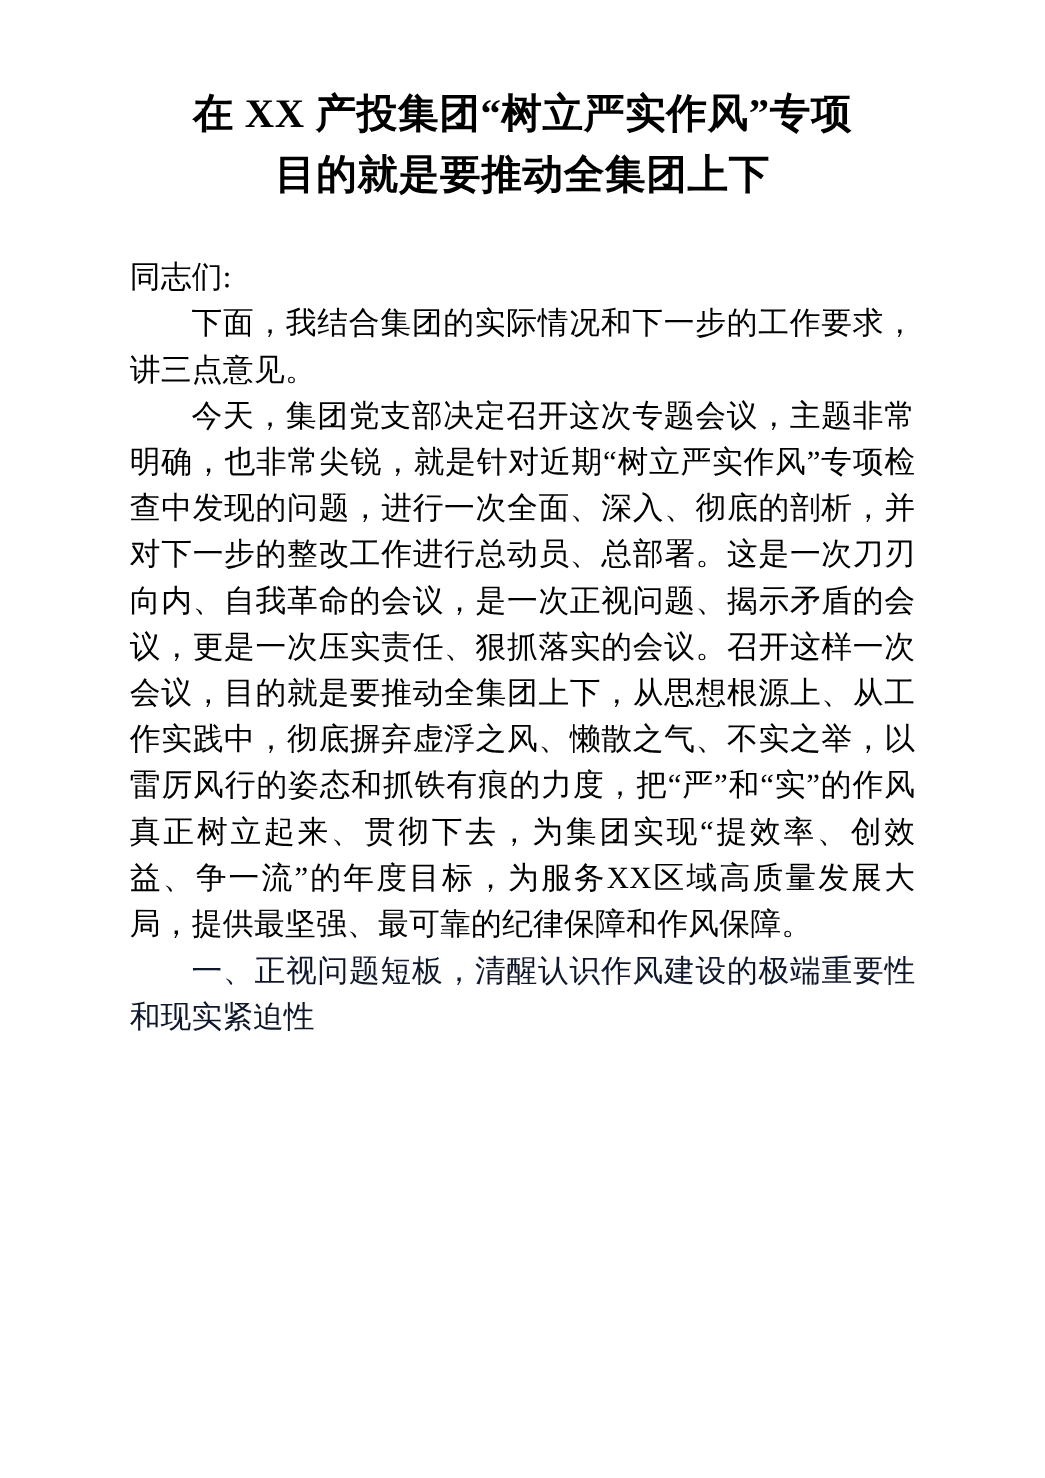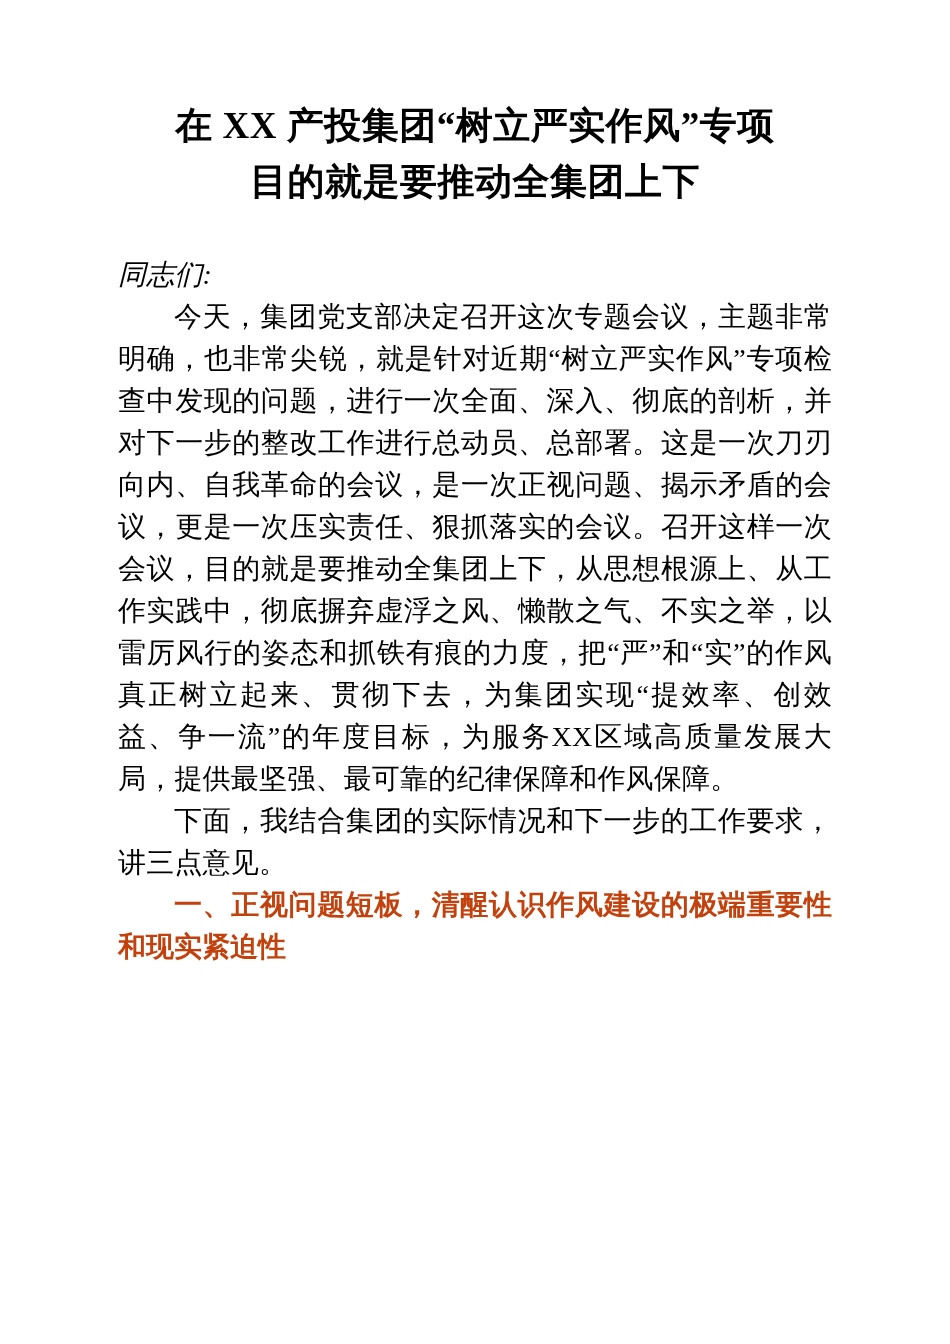--- a/index.html
+++ b/index.html
@@ -22,21 +22,21 @@
     width: 950px;
     height: 1344px;
     background: #ffffff;
     box-sizing: border-box;
     padding: 0 118px;
   }
 
   
   .doc-title {
     margin: 0;
-    padding-top: 98px;
+    padding-top: 76px;
     width: 714px;
     text-align: center;
     font-family: "Liberation Serif", "DejaVu Serif", serif;
     font-weight: bold;
     font-size: 37px;
     line-height: 56px;
     letter-spacing: 0.5px;
     color: #000000;
   }
 
@@ -57,56 +57,55 @@
     font-size: 28px;
     line-height: 42px;
     text-align: justify;
     text-justify: inter-ideograph;
     letter-spacing: 0.2px;
     color: #000000;
   }
 
   p.salutation {
     text-indent: 0;
-    font-style: italic;
   }
 
   p.indent {
     text-indent: 2em;
   }
 
   
   p.section-heading {
     margin: 0;
     font-family: "Liberation Sans", "DejaVu Sans", sans-serif;
-    font-weight: bold;
+    font-weight: normal;
     font-size: 28px;
     line-height: 42px;
     text-indent: 2em;
     text-align: justify;
     text-justify: inter-ideograph;
-    color: #c2410c;
+    color: #0f172a;
   }
 </style>
 </head>
 <body>
 
 <div class="page">
 
   <h1 class="doc-title">
     <span class="title-line">在 XX 产投集团“树立严实作风”专项</span>
     <span class="title-line">目的就是要推动全集团上下</span>
   </h1>
 
   <div class="body-block">
 
     <p class="para salutation">同志们:</p>
 
+    <p class="para indent">下面，我结合集团的实际情况和下一步的工作要求，讲三点意见。</p>
+
     <p class="para indent">今天，集团党支部决定召开这次专题会议，主题非常明确，也非常尖锐，就是针对近期“树立严实作风”专项检查中发现的问题，进行一次全面、深入、彻底的剖析，并对下一步的整改工作进行总动员、总部署。这是一次刀刃向内、自我革命的会议，是一次正视问题、揭示矛盾的会议，更是一次压实责任、狠抓落实的会议。召开这样一次会议，目的就是要推动全集团上下，从思想根源上、从工作实践中，彻底摒弃虚浮之风、懒散之气、不实之举，以雷厉风行的姿态和抓铁有痕的力度，把“严”和“实”的作风真正树立起来、贯彻下去，为集团实现“提效率、创效益、争一流”的年度目标，为服务XX区域高质量发展大局，提供最坚强、最可靠的纪律保障和作风保障。</p>
-
-    <p class="para indent">下面，我结合集团的实际情况和下一步的工作要求，讲三点意见。</p>
 
     <p class="section-heading">一、正视问题短板，清醒认识作风建设的极端重要性和现实紧迫性</p>
 
 
   </div>
 
 </div>
 
 </body></html>

